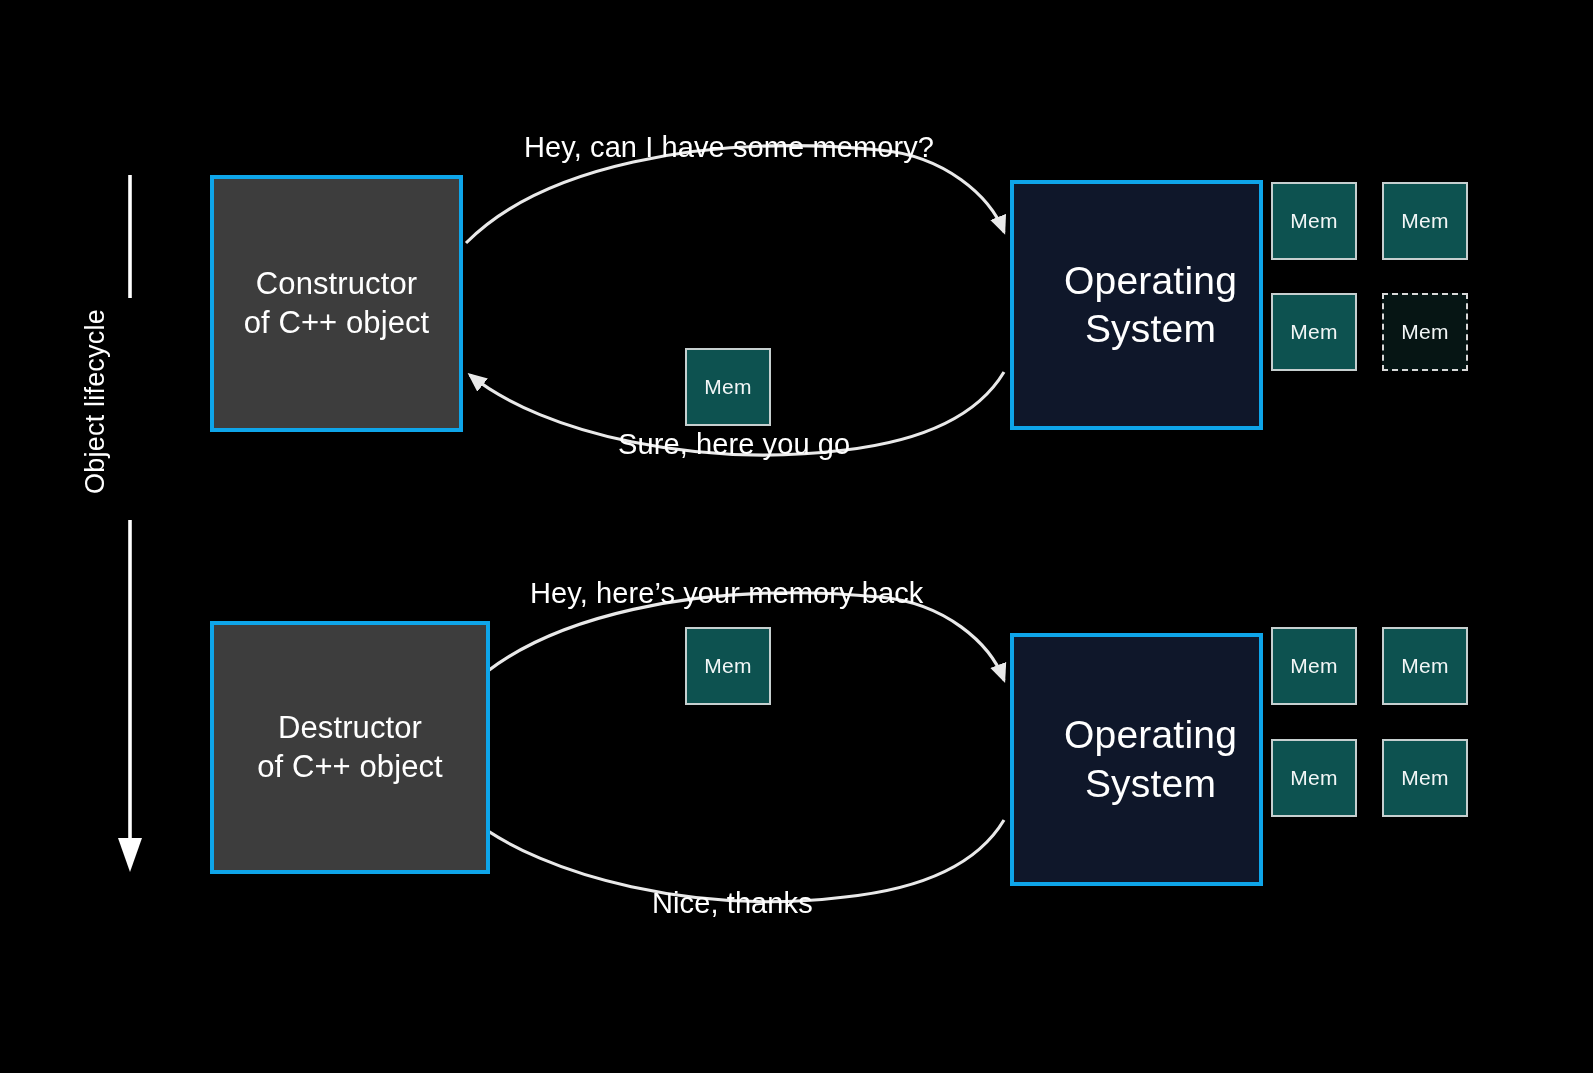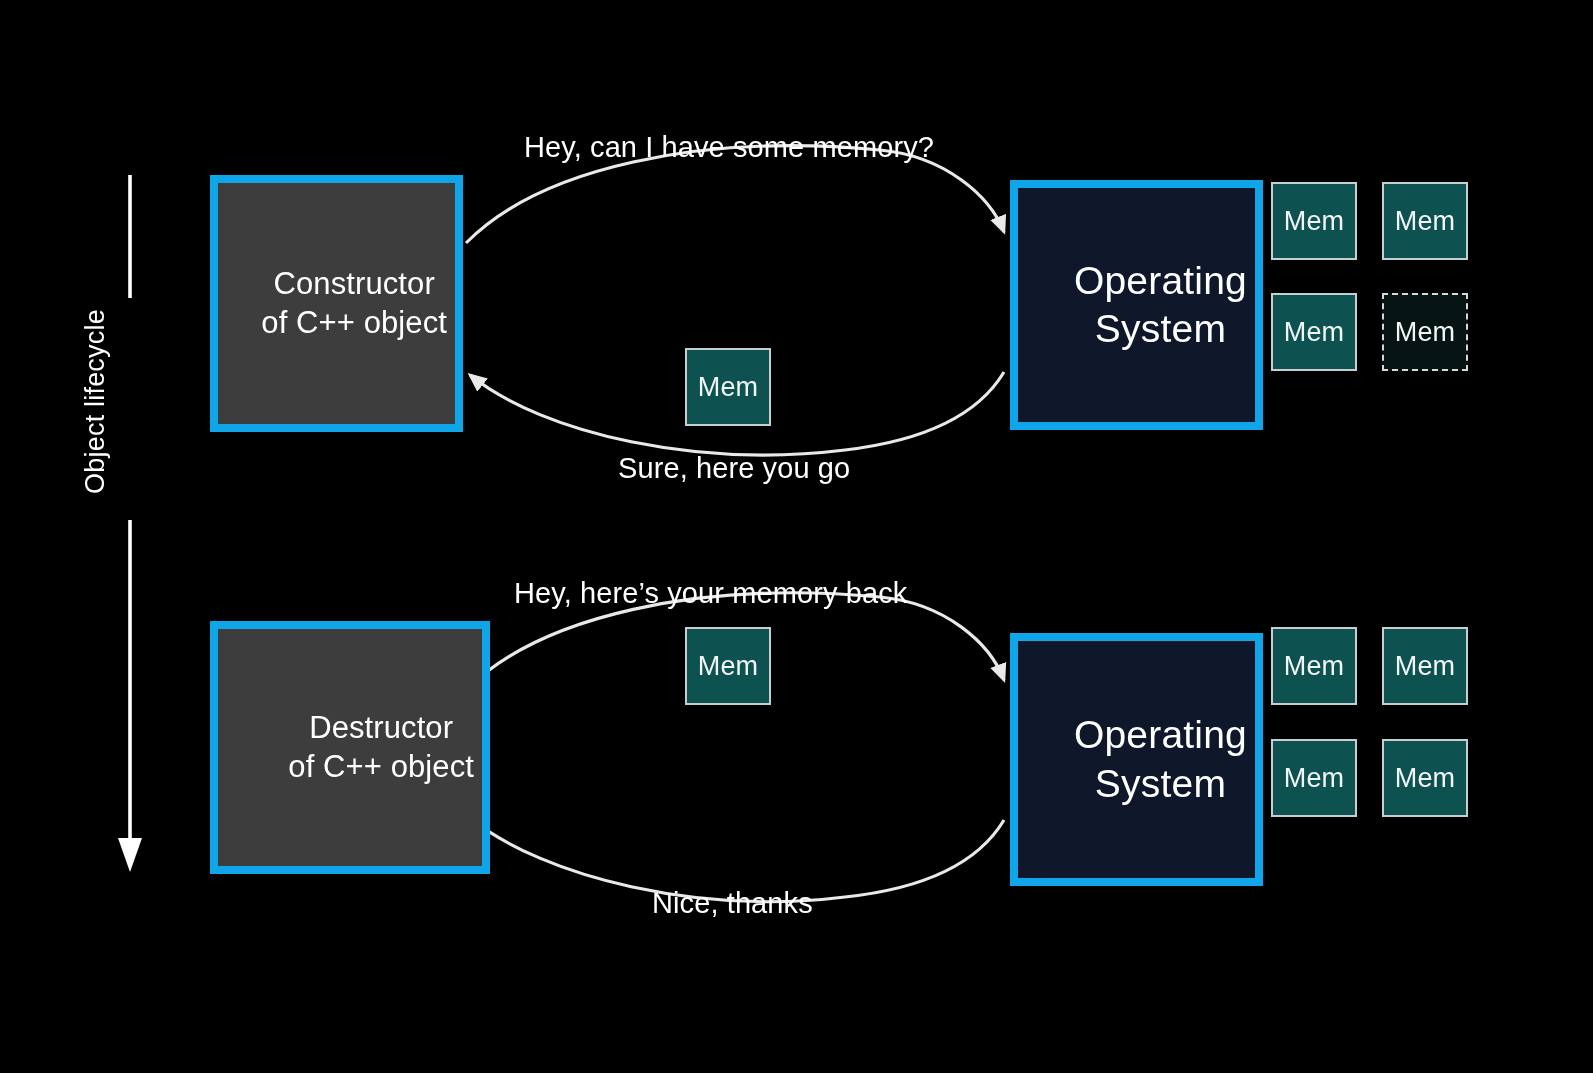--- a/index.html
+++ b/index.html
@@ -27,22 +27,22 @@
     font-size:27px;
     letter-spacing:.2px;
     white-space:nowrap;
     color:#fff;
   }
 
   
   .node{
     position:absolute;
     box-sizing:border-box;
-    border:8px solid #0ea5e9;
-    display:flex;align-items:center;justify-content:flex-end;
+    border:4px solid #0ea5e9;
+    display:flex;align-items:center;justify-content:center;
     text-align:center;
     line-height:1.24;
   }
   .node.actor{
     background:#3d3d3d;
     font-size:31px;
     letter-spacing:.1px;
   }
   .node.os{
     background:#0f172a;
@@ -53,21 +53,21 @@
   .node .txt{display:block;padding:0 8px;}
 
   
   .mem{
     position:absolute;
     box-sizing:border-box;
     width:86px;height:78px;
     background:#0d5250;
     border:2px solid #c6cfcf;
     display:flex;align-items:center;justify-content:center;
-    font-size:27px;
+    font-size:21px;
     color:#f2f6f6;
     letter-spacing:.2px;
   }
   .mem.handoff{width:86px;height:78px;}
   .mem.empty{
     background:#061514;
     border:2px dashed #d8d8d8;
     color:#f2f6f6;
   }
 
@@ -112,21 +112,21 @@
   <div class="node actor" style="left:210px;top:175px;width:253px;height:257px;">
     <span class="txt"><span>Constructor</span><br><span>of C++ object</span></span>
   </div>
 
   <div class="caption" style="left:524px;top:131px;">Hey, can I have some memory?</div>
 
   <div class="mem handoff" style="left:685px;top:348px;">
     <span>Mem</span>
   </div>
 
-  <div class="caption" style="left:618px;top:452px;">Sure, here you go</div>
+  <div class="caption" style="left:618px;top:428px;">Sure, here you go</div>
 
   <div class="node os" style="left:1010px;top:180px;width:253px;height:250px;">
     <span class="txt"><span>Operating</span><br><span>System</span></span>
   </div>
 
   <div class="mem" style="left:1271px;top:182px;">
     <span>Mem</span>
   </div>
   <div class="mem" style="left:1382px;top:182px;">
     <span>Mem</span>
@@ -135,21 +135,21 @@
     <span>Mem</span>
   </div>
   <div class="mem empty" style="left:1382px;top:293px;">
     <span>Mem</span>
   </div>
 
   <div class="node actor" style="left:210px;top:621px;width:280px;height:253px;">
     <span class="txt"><span>Destructor</span><br><span>of C++ object</span></span>
   </div>
 
-  <div class="caption" style="left:514px;top:577px;text-align:center;">Hey, here’s your memory back</div>
+  <div class="caption" style="left:530px;top:577px;text-align:center;">Hey, here’s your memory back</div>
 
   <div class="mem handoff" style="left:685px;top:627px;">
     <span>Mem</span>
   </div>
 
   <div class="caption" style="left:652px;top:887px;">Nice, thanks</div>
 
   <div class="node os" style="left:1010px;top:633px;width:253px;height:253px;">
     <span class="txt"><span>Operating</span><br><span>System</span></span>
   </div>

